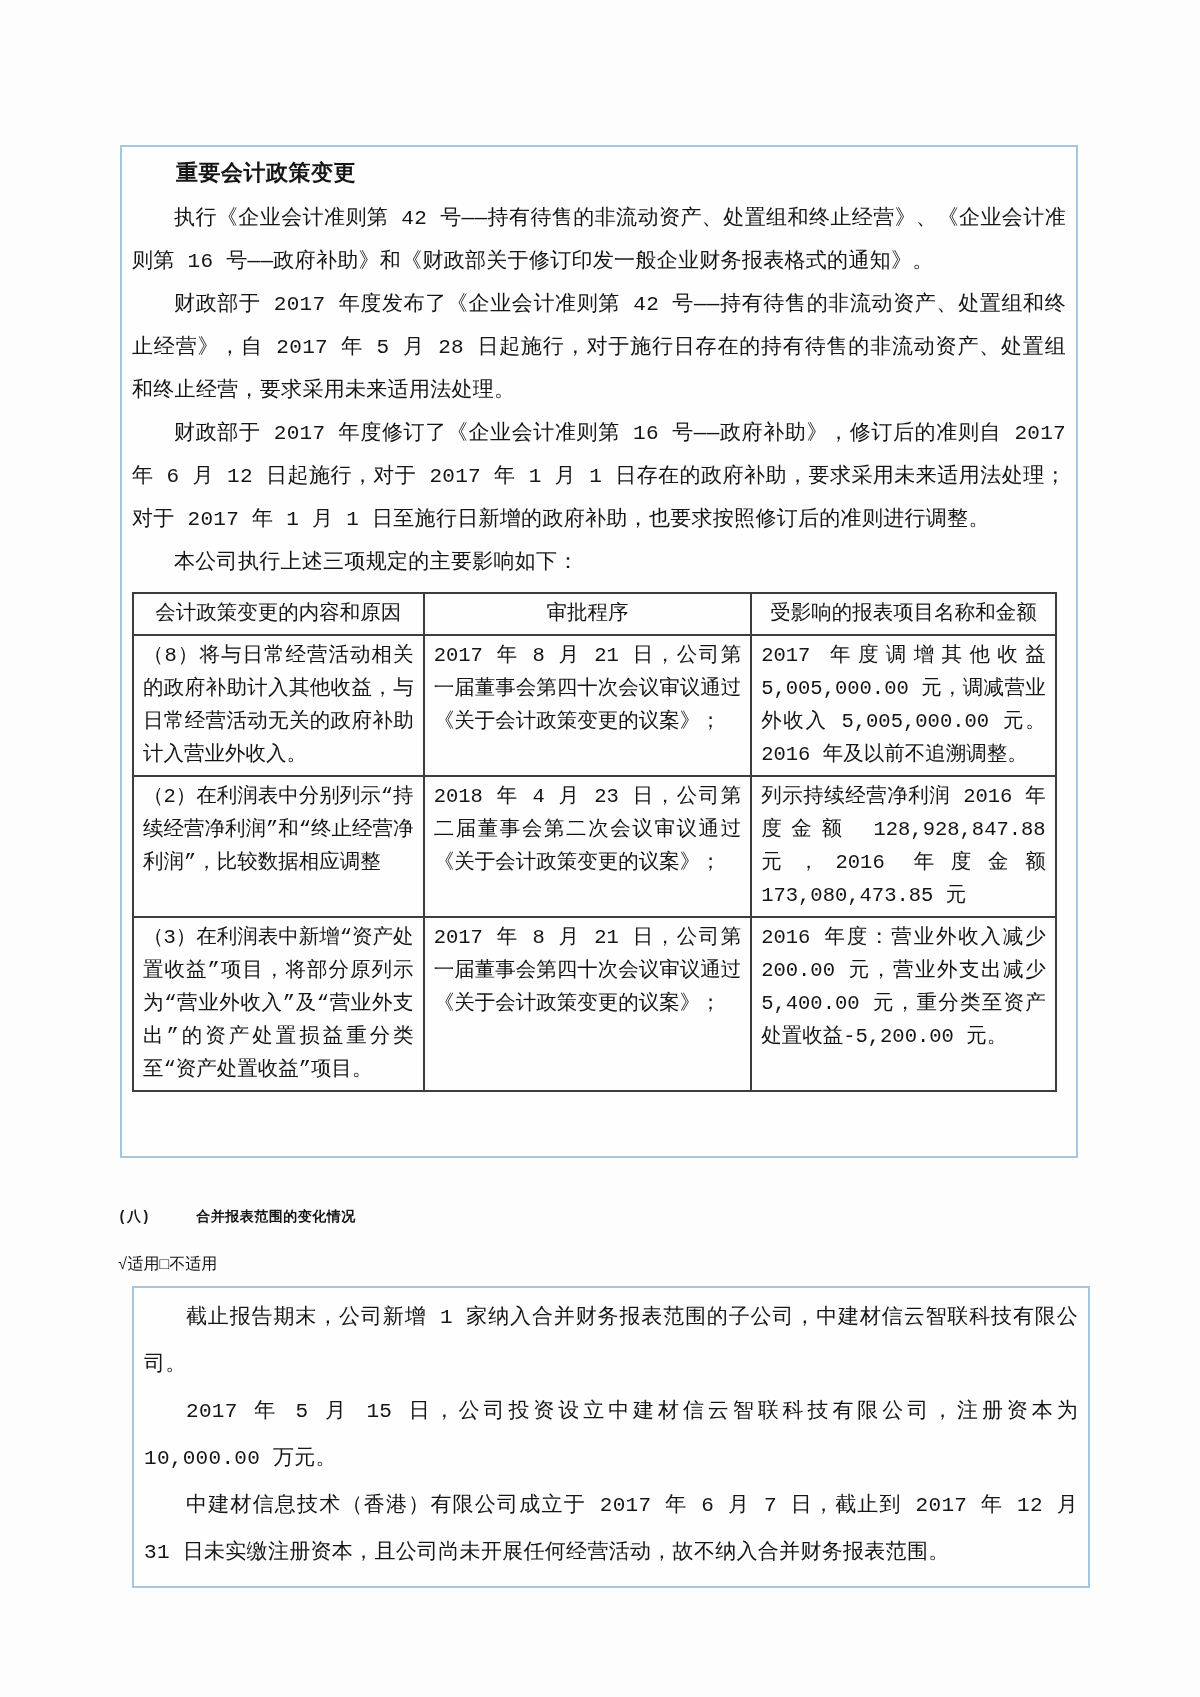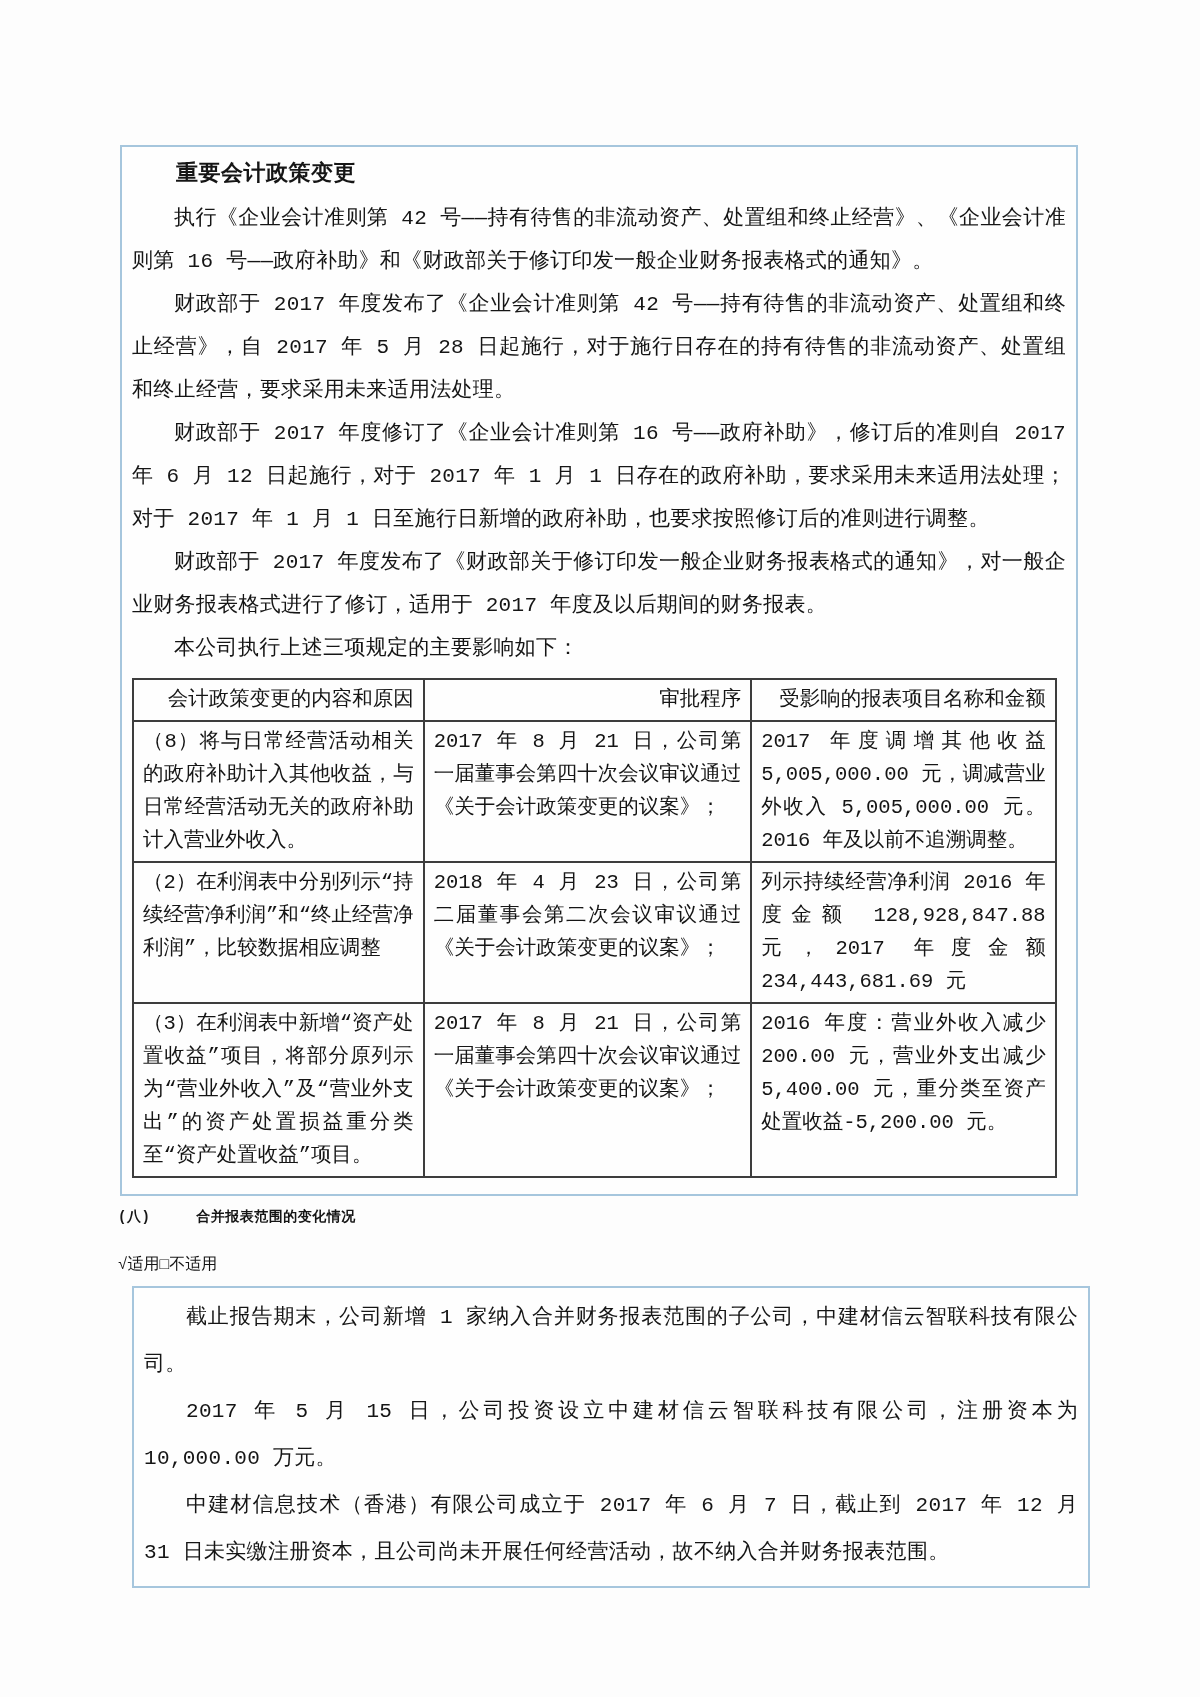--- a/index.html
+++ b/index.html
@@ -52,21 +52,21 @@
     margin-top: 8px;
   }
   table.impact-table th,
   table.impact-table td {
     border: 2px solid #3d3d3d;
     font-weight: normal;
     font-size: 20.5px;
     line-height: 33px;
     padding: 3px 9px 4px 9px;
     vertical-align: top;
-    text-align: right;
+    text-align: center;
     word-break: break-word;
   }
   table.impact-table td {
     text-align: justify;
   }
   .col-1 { width: 31.5%; }
   .col-2 { width: 35.5%; }
   .col-3 { width: 33%; }
 
   .section-heading {
@@ -104,21 +104,20 @@
 <body>
 
 <div class="page">
 
   <div class="bordered-box box1">
     <div class="box-heading">重要会计政策变更</div>
 
     <p class="body-par">执行《企业会计准则第 42 号——持有待售的非流动资产、处置组和终止经营》、《企业会计准则第 16 号——政府补助》和《财政部关于修订印发一般企业财务报表格式的通知》。</p>
     <p class="body-par">财政部于 2017 年度发布了《企业会计准则第 42 号——持有待售的非流动资产、处置组和终止经营》，自 2017 年 5 月 28 日起施行，对于施行日存在的持有待售的非流动资产、处置组和终止经营，要求采用未来适用法处理。</p>
     <p class="body-par">财政部于 2017 年度修订了《企业会计准则第 16 号——政府补助》，修订后的准则自 2017 年 6 月 12 日起施行，对于 2017 年 1 月 1 日存在的政府补助，要求采用未来适用法处理；对于 2017 年 1 月 1 日至施行日新增的政府补助，也要求按照修订后的准则进行调整。</p>
-    <p class="body-par">财政部于 2017 年度发布了《财政部关于修订印发一般企业财务报表格式的通知》，对一般企业财务报表格式进行了修订，适用于 2017 年度及以后期间的财务报表。</p>
     <p class="body-par">本公司执行上述三项规定的主要影响如下：</p>
 
     <table class="impact-table">
       <colgroup>
         <col class="col-1">
         <col class="col-2">
         <col class="col-3">
       </colgroup>
       <thead>
         <tr>
@@ -129,21 +128,21 @@
       </thead>
       <tbody>
         <tr>
           <td>（8）将与日常经营活动相关的政府补助计入其他收益，与日常经营活动无关的政府补助计入营业外收入。</td>
           <td>2017 年 8 月 21 日，公司第一届董事会第四十次会议审议通过《关于会计政策变更的议案》；</td>
           <td>2017 年度调增其他收益 5,005,000.00 元，调减营业外收入 5,005,000.00 元。2016 年及以前不追溯调整。</td>
         </tr>
         <tr>
           <td>（2）在利润表中分别列示“持续经营净利润”和“终止经营净利润”，比较数据相应调整</td>
           <td>2018 年 4 月 23 日，公司第二届董事会第二次会议审议通过《关于会计政策变更的议案》；</td>
-          <td>列示持续经营净利润 2016 年度金额 128,928,847.88 元，2017 年度金额 234,443,681.69 元</td>
+          <td>列示持续经营净利润 2016 年度金额 128,928,847.88 元，2016 年度金额 173,080,473.85 元</td>
         </tr>
         <tr>
           <td>（3）在利润表中新增“资产处置收益”项目，将部分原列示为“营业外收入”及“营业外支出”的资产处置损益重分类至“资产处置收益”项目。</td>
           <td>2017 年 8 月 21 日，公司第一届董事会第四十次会议审议通过《关于会计政策变更的议案》；</td>
           <td>2016 年度：营业外收入减少 200.00 元，营业外支出减少 5,400.00 元，重分类至资产处置收益-5,200.00 元。</td>
         </tr>
       </tbody>
     </table>
   </div>
 

